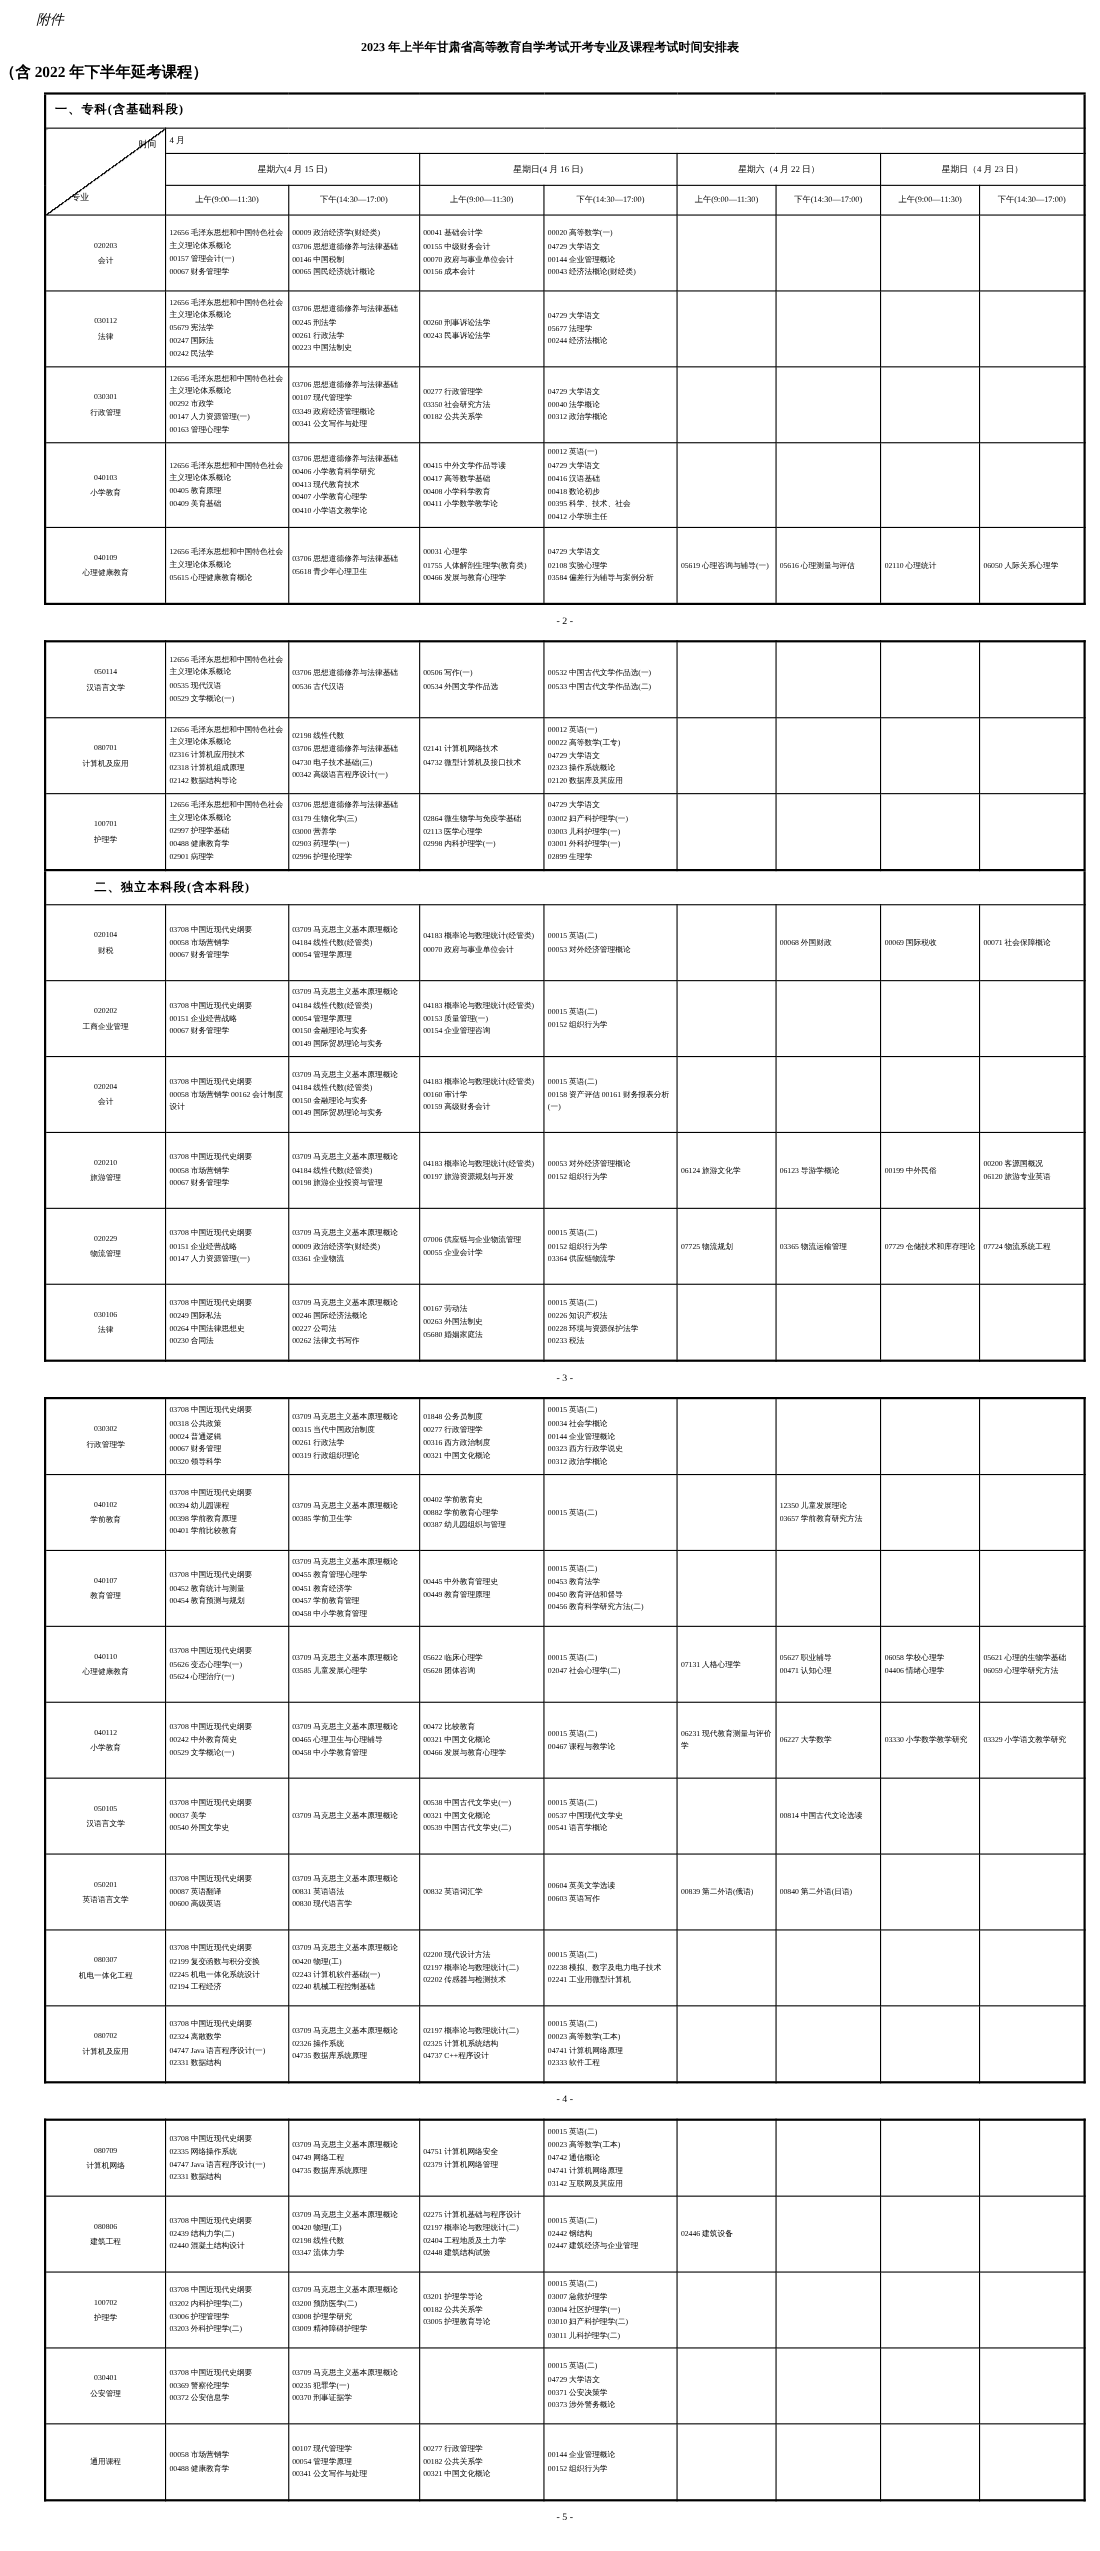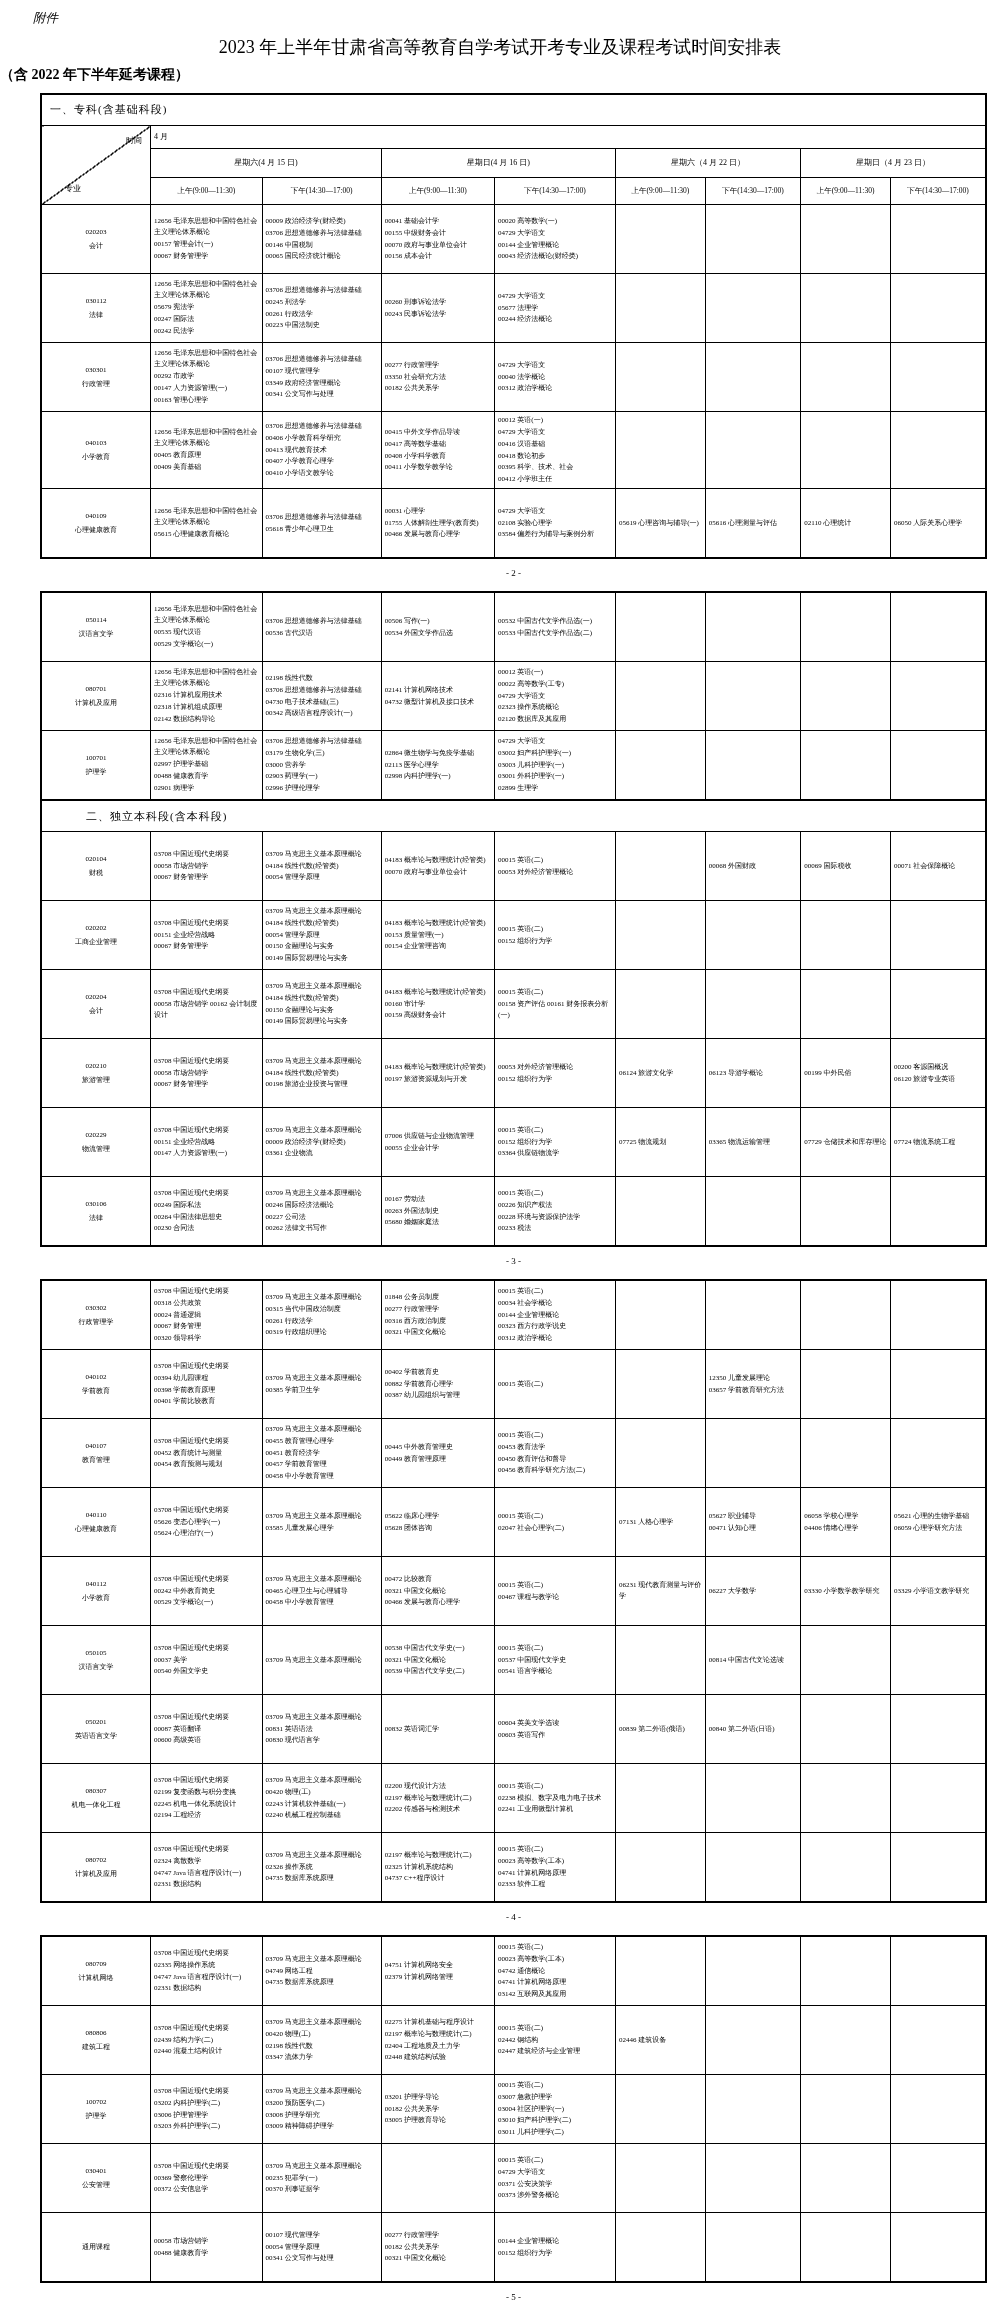--- a/index.html
+++ b/index.html
@@ -1,23 +1,23 @@
 <!DOCTYPE html>
 <html><head>
 <meta charset="utf-8">
 <style>
   html,body{margin:0;padding:0;background:#fff;}
   body{width:1000px;min-height:2319px;color:#000;font-family:"Liberation Serif","DejaVu Serif",serif;}
   .attachment{padding:10px 0 0 33px;font-size:12.5px;font-style:italic;}
-  .title{text-align:center;font-size:18px;font-weight:normal;margin:8px 0 0;}
+  .title{text-align:center;font-size:11px;font-weight:bold;margin:8px 0 0;}
   .subtitle{text-align:left;font-size:14px;font-weight:bold;margin:7px 0 9px;}
   #doc{padding-left:40px;}
   table.sched{border-collapse:collapse;width:947px;table-layout:fixed;border:2px solid #000;}
   table.sched td{border:1px solid #000;vertical-align:middle;padding:2px 3px;font-size:7px;line-height:1.55;word-break:break-all;}
-  tr.section-row td{font-size:11px;height:26px;padding-left:8px;font-weight:normal;letter-spacing:1px;}
+  tr.section-row td{font-size:11px;height:26px;padding-left:8px;font-weight:bold;letter-spacing:1px;}
   tr.month-row td.month{font-size:8px;height:18px;}
   tr.day-row td{font-size:8px;text-align:center;height:24px;}
   tr.sess-row td{font-size:7.5px;text-align:center;height:22px;}
   td.corner{position:relative;padding:0;background:
     linear-gradient(to bottom right,transparent calc(50% - 0.6px),#000 calc(50% - 0.6px),#000 calc(50% + 0.6px),transparent calc(50% + 0.6px)); margin-top: 11px;}
   td.corner .ct{position:absolute;top:9px;right:8px;font-size:8px;}
   td.corner .cm{position:absolute;bottom:9px;left:23px;font-size:8px;}
   tr.data-row td{height:64px;}
   td.spec{text-align:center;font-size:7.5px;}
   td.spec .code{margin-bottom:3px;}

